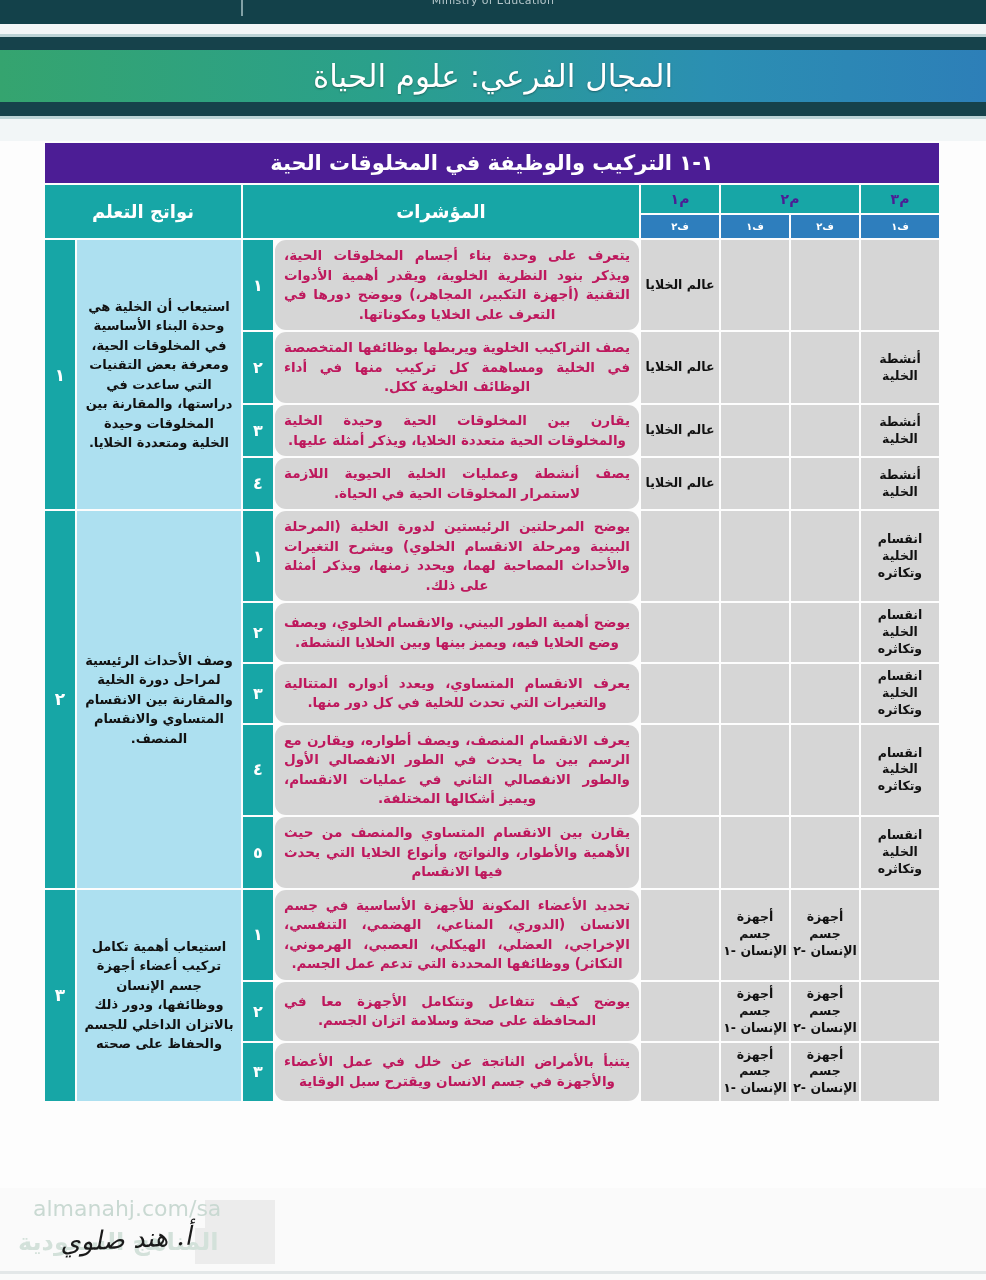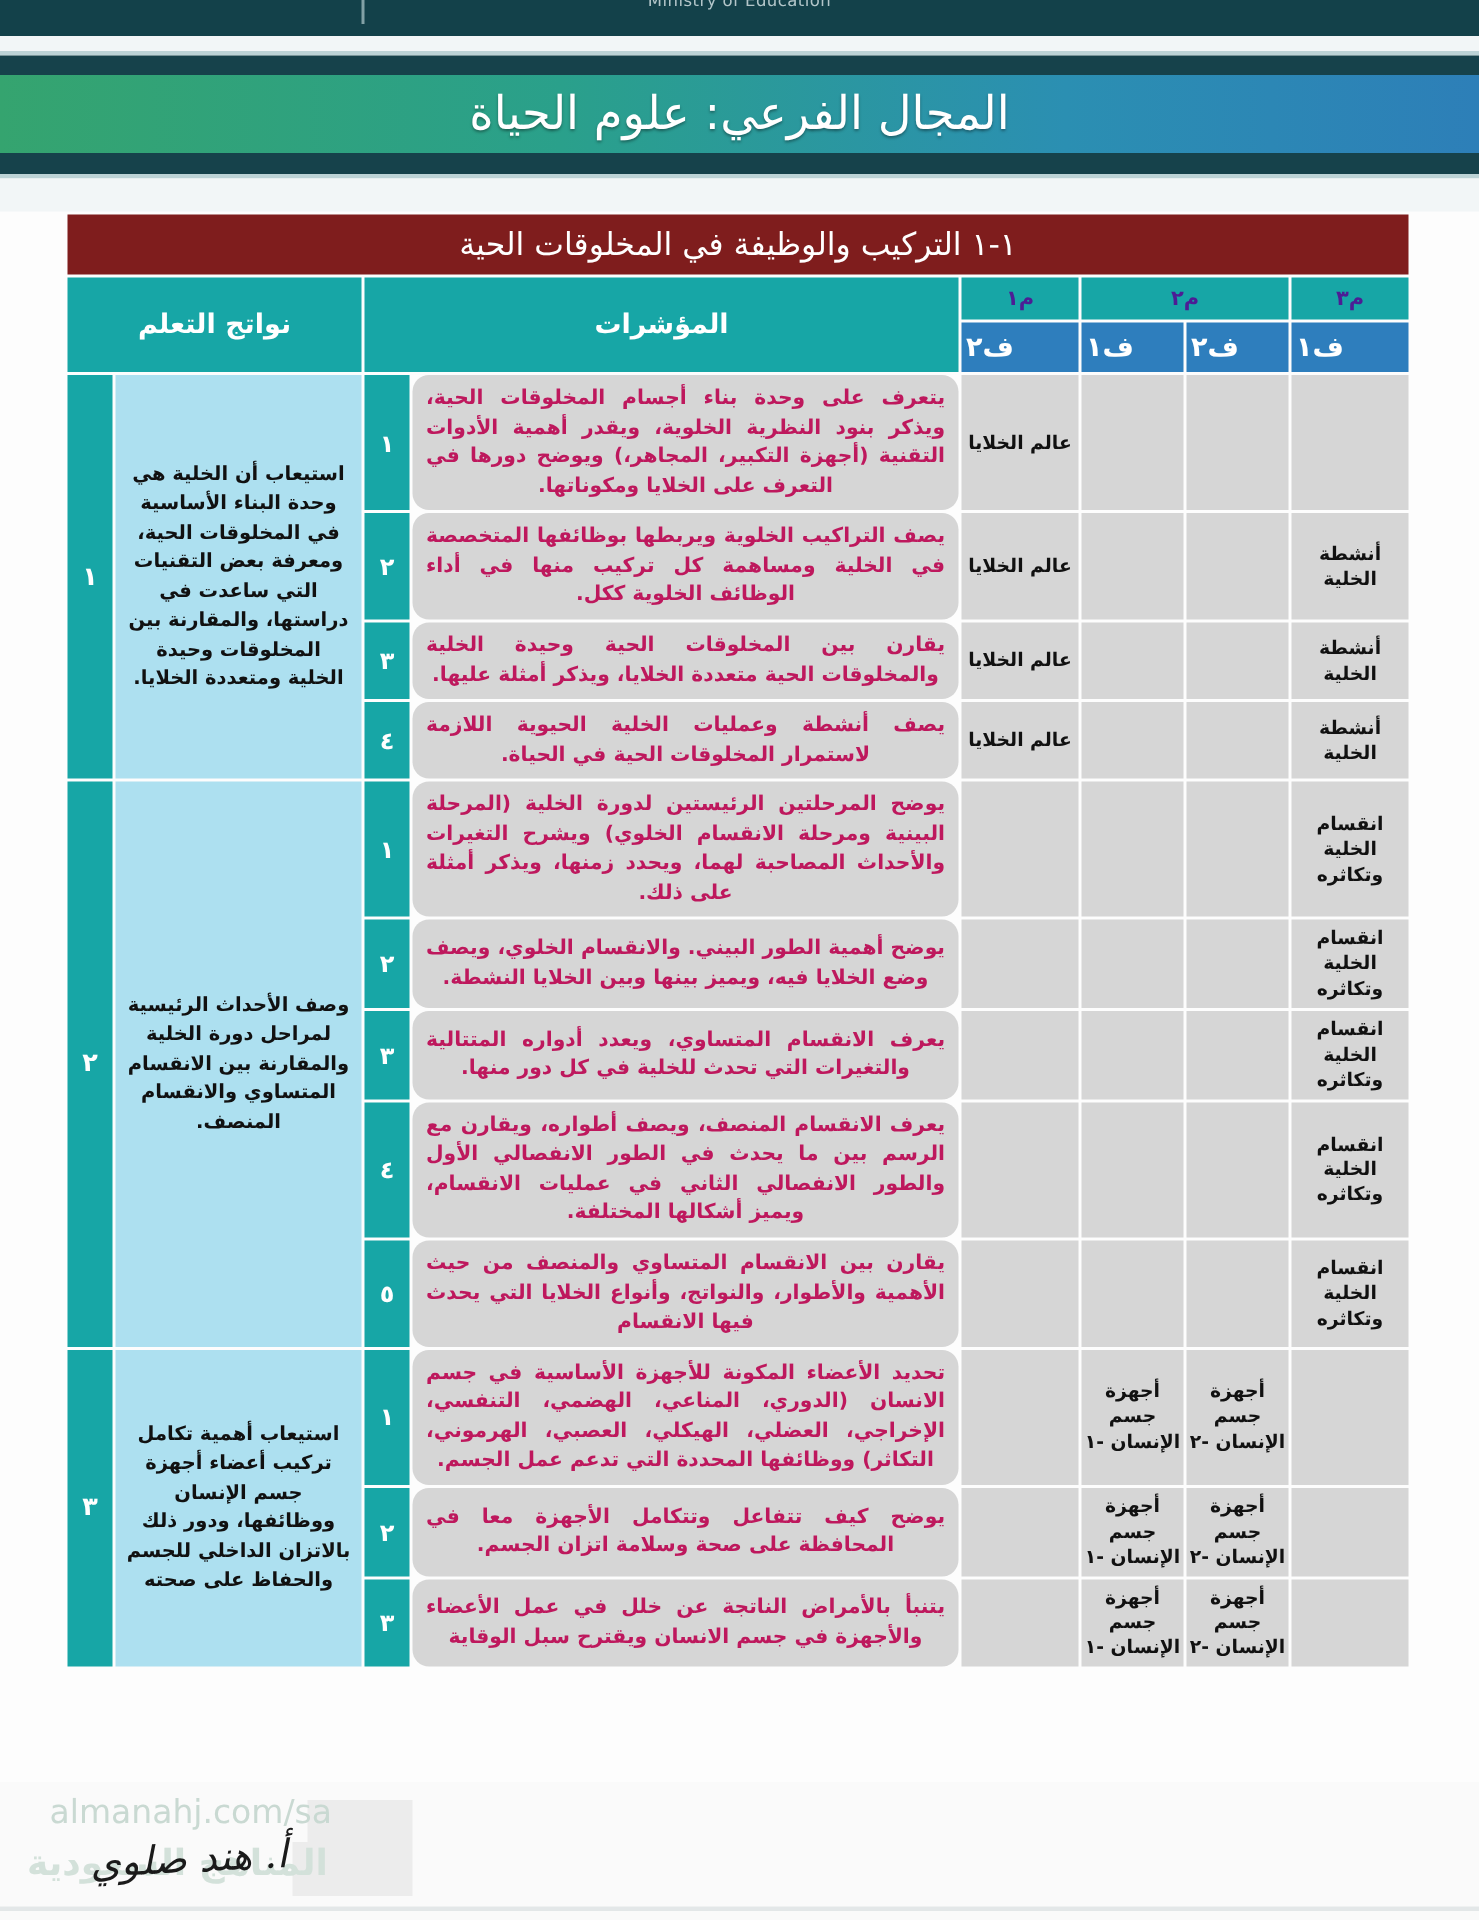--- a/index.html
+++ b/index.html
@@ -51,30 +51,30 @@
     position: absolute; top: 141px; right: 45px;
     width: 896px;
   }
   table.main {
     width: 896px; border-collapse: separate; border-spacing: 2px;
     table-layout: fixed; direction: rtl;
   }
   table.main td, table.main th { vertical-align: middle; }
 
   .hdr-title {
-    background: #7f1d1d; color: #ffffff; font-size: 21px; font-weight: normal;
+    background: #4c1d95; color: #ffffff; font-size: 21px; font-weight: bold;
     text-align: center; padding: 8px 4px; letter-spacing: .2px;
   }
   .hdr-teal {
     background: #17a6a6; color: #4c1d95; font-size: 14px; font-weight: bold;
     text-align: center; padding: 6px 3px;
   }
   .hdr-blue {
-    background: #2e7ebd; color: #ffffff; font-size: 18px; font-weight: bold;
-    text-align: left; padding: 6px 3px;
+    background: #2e7ebd; color: #ffffff; font-size: 10px; font-weight: bold;
+    text-align: center; padding: 6px 3px;
   }
   .hdr-green-tall {
     background: #17a6a6; color: #ffffff; font-size: 18px; font-weight: bold;
     text-align: center; padding: 6px;
   }
 
   td.topic {
     background: #d6d6d6; color: #111111; font-size: 12.5px; font-weight: bold;
     text-align: center; line-height: 1.35; padding: 4px 2px;
   }

